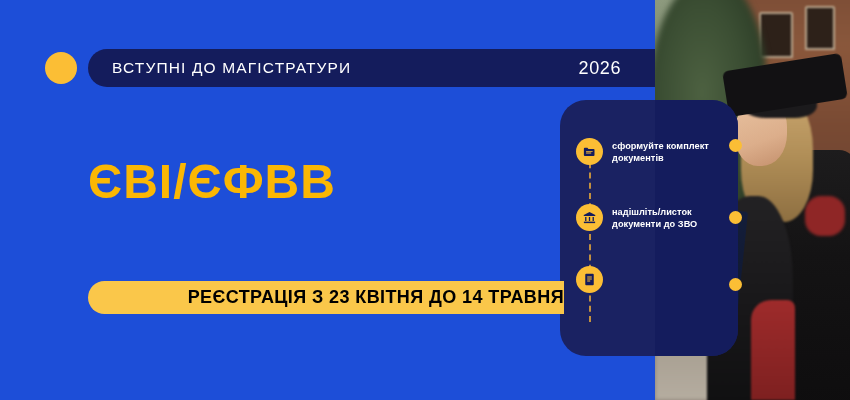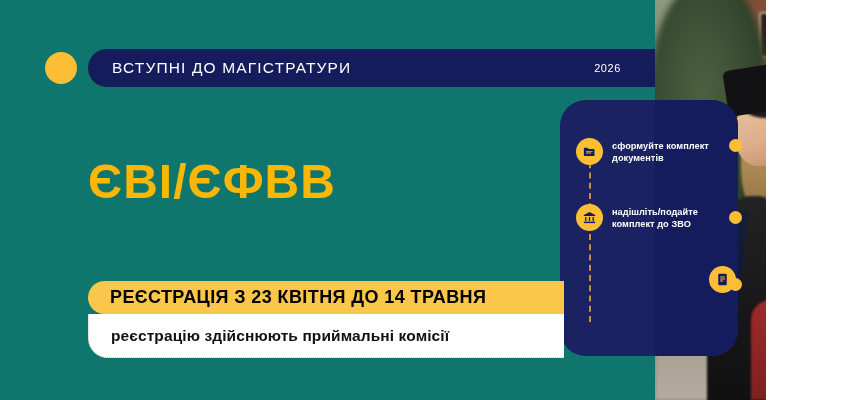--- a/index.html
+++ b/index.html
@@ -7,24 +7,24 @@
     margin: 0;
     padding: 0;
     background: #ffffff;
   }
   body {
     font-family: "Liberation Sans", sans-serif;
   }
 
   #banner {
     position: relative;
-    width: 766px;
+    width: 850px;
     height: 400px;
     overflow: hidden;
-    background: #0f766e;
+    background: #1d4ed8;
   }
 
   
   .photo {
     position: absolute;
     left: 655px;
     top: 0;
     width: 195px;
     height: 400px;
     overflow: hidden;
@@ -196,21 +196,21 @@
   }
   .topbar-label {
     color: #ffffff;
     font-size: 15.5px;
     letter-spacing: 1.15px;
     font-weight: 400;
     white-space: nowrap;
   }
   .topbar-year {
     color: #ffffff;
-    font-size: 11px;
+    font-size: 18px;
     letter-spacing: .6px;
     font-weight: 400;
     margin-right: 16px;
   }
 
   .dot-accent {
     position: absolute;
     left: 45px;
     top: 52px;
     width: 32px;
@@ -240,20 +240,21 @@
     width: 476px;
     height: 33px;
     background: #fbc champ;
     background: #fac74a;
     border-radius: 17px 0 0 17px;
     display: flex;
     align-items: center;
     padding-left: 22px;
     box-sizing: border-box;
     z-index: 6;
+    justify-content: flex-end;
   }
   .reg-banner-text {
     color: #000000;
     font-size: 18px;
     font-weight: 700;
     letter-spacing: .4px;
     white-space: nowrap;
   }
 
   
@@ -316,21 +317,20 @@
     border-left: 2px dashed #e0a43a;
     opacity: .85;
   }
   .step {
     position: absolute;
     left: 16px;
     display: flex;
     align-items: flex-start;
     gap: 9px;
     width: 160px;
-    justify-content: flex-end;
   }
   .step-1 { top: 38px; }
   .step-2 { top: 104px; }
   .step-3 { top: 166px; }
 
   .step-icon {
     flex: 0 0 auto;
     width: 27px;
     height: 27px;
     border-radius: 50%;
@@ -414,21 +414,21 @@
       </div>
 
       <div class="step step-2">
         <span class="step-icon">
           <svg width="15" height="15" viewBox="0 0 24 24" aria-hidden="true">
             <path d="M12 3 2.8 8.1v1.6h18.4V8.1z" fill="#141c5c"></path>
             <path d="M5 11h2.1v6.4H5zM10.95 11h2.1v6.4h-2.1zM16.9 11H19v6.4h-2.1z" fill="#141c5c"></path>
             <path d="M3 18.6h18V21H3z" fill="#141c5c"></path>
           </svg>
         </span>
-        <span class="step-text">надішліть/подайте комплект до ЗВО</span>
+        <span class="step-text">надішліть/листок документи до ЗВО</span>
       </div>
 
       <div class="step step-3">
         <span class="step-icon">
           <svg width="15" height="15" viewBox="0 0 24 24" aria-hidden="true">
             <rect x="5.2" y="2.8" width="13.6" height="18.4" rx="1.6" fill="#141c5c"></rect>
             <path d="M8.3 7.2h7.4v1.5H8.3zM8.3 10.4h7.4v1.5H8.3zM8.3 13.6h4.8v1.5H8.3z" fill="#fbbe35"></path>
           </svg>
         </span>
       </div>
@@ -436,17 +436,14 @@
   </div>
 
   <div class="edge-dot edge-dot-1"></div>
   <div class="edge-dot edge-dot-2"></div>
   <div class="edge-dot edge-dot-3"></div>
 
   <div class="reg-banner">
     <span class="reg-banner-text">РЕЄСТРАЦІЯ З 23 КВІТНЯ  ДО 14 ТРАВНЯ</span>
   </div>
 
-  <div class="sub-band">
-    <span class="sub-band-text">реєстрацію здійснюють приймальні комісії</span>
-  </div>
 
 </div>
 
 </body></html>

